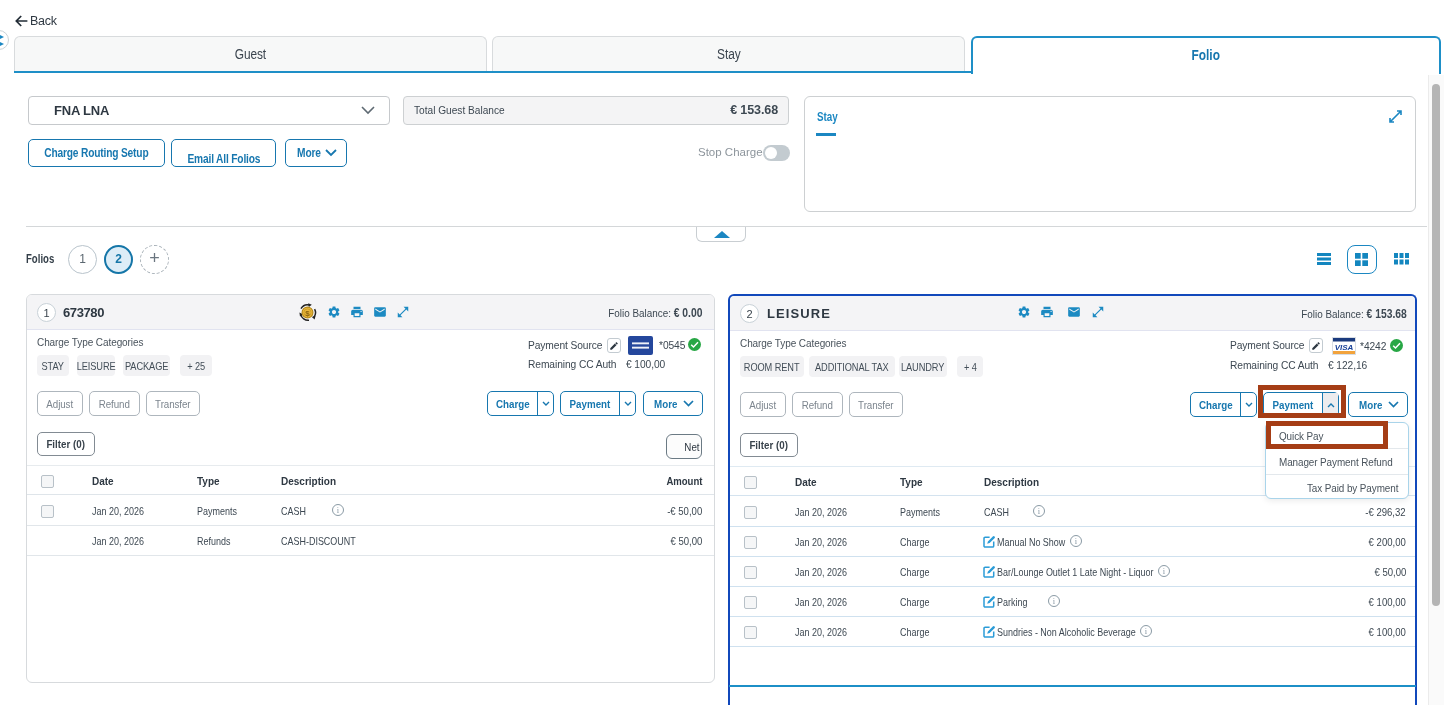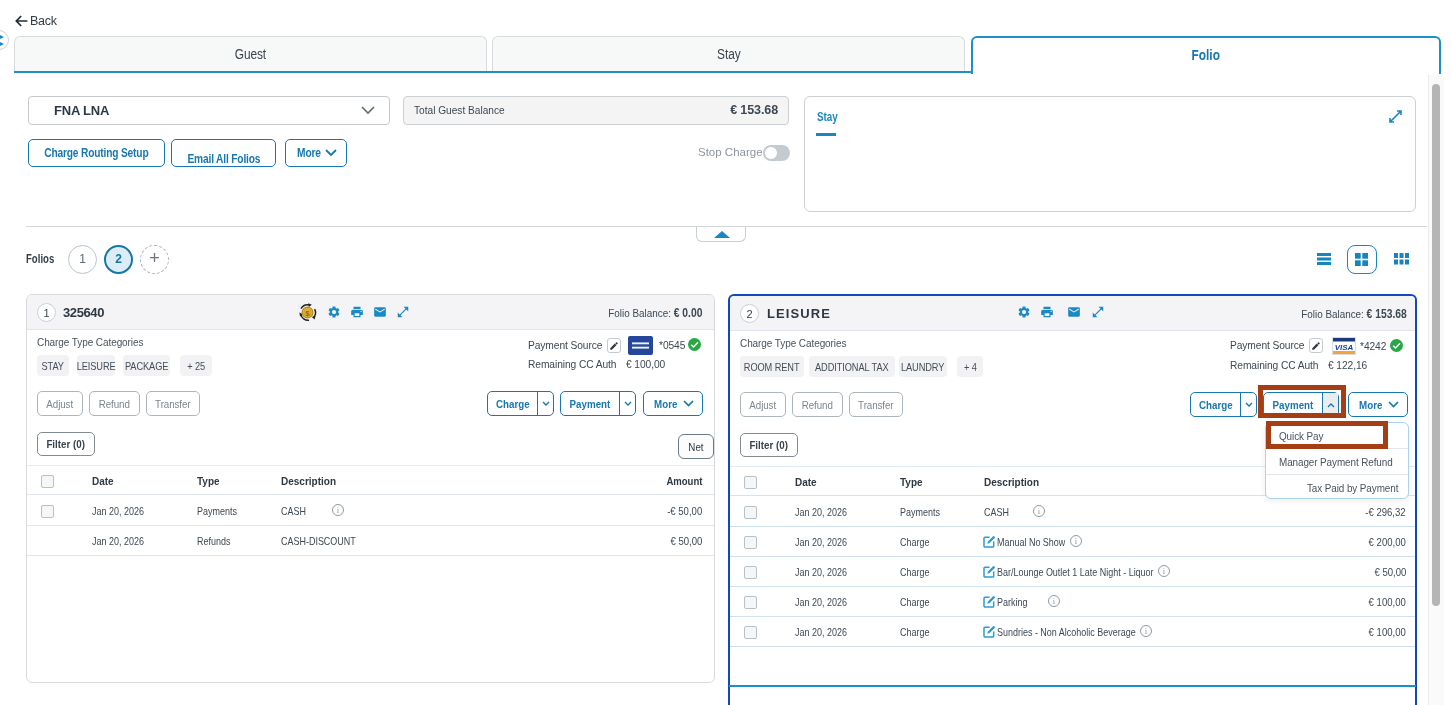--- a/index.html
+++ b/index.html
@@ -219,21 +219,21 @@
           <rect x="0" y="6.5" width="4" height="5"></rect>
           <rect x="5.5" y="6.5" width="4" height="5"></rect>
           <rect x="11" y="6.5" width="4" height="5"></rect>
         </g>
       </svg>
     </div>
 
   <div id="card1" class="card abs">
     <div class="chead">
       <span class="cnum" style="left:10px;">1</span>
-      <span class="ctitle" style="left:36px; letter-spacing:-0.4px;">325640</span>
+      <span class="ctitle" style="left:36px; letter-spacing:-0.4px;">673780</span>
       <span style="position:absolute;left:271px;top:8px;">
           <svg width="19" height="19" viewBox="0 0 19 19">
         <g stroke="#222" stroke-width="1.5" fill="none">
           <path d="M3.0 5.6 A7.6 7.6 0 0 1 11.2 1.9"></path>
               <path d="M16.6 6.1 A7.6 7.6 0 0 1 15.6 14.6"></path>
               <path d="M11.0 17.2 A7.6 7.6 0 0 1 2.7 11.3"></path>
         </g>
         <g fill="#222">
               <path d="M10.2 0.2 l3.6 1.5 -3.0 2.4 z"></path>
               <path d="M17.6 12.8 l-1.0 3.8 -2.8 -2.6 z"></path>
@@ -334,21 +334,21 @@
         <span class="main" style="width:60px; border:none;">
           <span class="tsx" style="margin-right:3px;">More</span>
           <svg width="11" height="7">
             <path d="M1 1 L5.5 5.5 L10 1" stroke="#1777af" stroke-width="1.7" fill="none"></path>
           </svg>
         </span>
       </div>
     <div class="filterbtn" style="left:10px; width:58px;">
         <span class="tsx">Filter (0)</span>
       </div>
-    <div class="netbtn" style="right:0;">
+    <div class="netbtn" style="right:12px;justify-content:flex-end;">
         <span class="tsx">Net</span>
       </div>
     <div class="tbl">
       <div class="trow thead" style="top:0; border-bottom:1px solid #dfe5ea; border-top:1px solid #e7ebee;">
         <span class="c1" style="left:14px;"></span>
         <span class="cell" style="left:65px;">Date</span>
         <span class="cell" style="left:170px;">Type</span>
         <span class="cell" style="left:254px;">Description</span>
         <span class="amt">Amount</span>
       </div>

